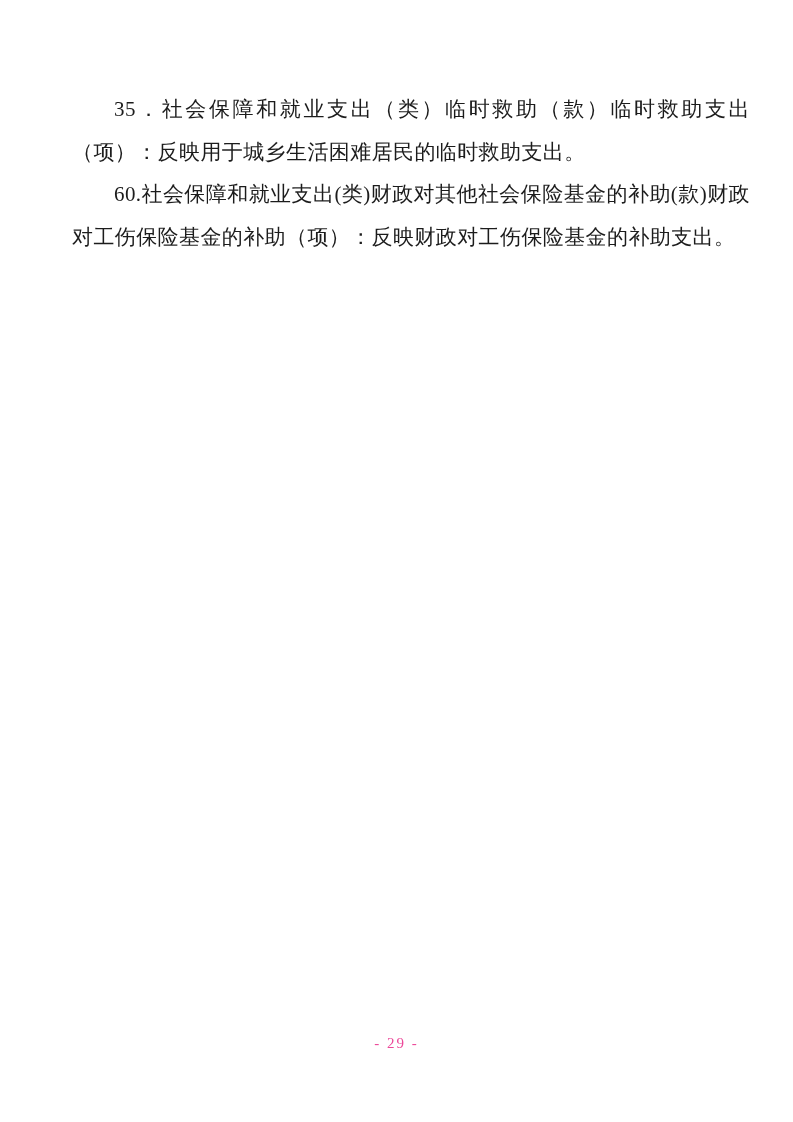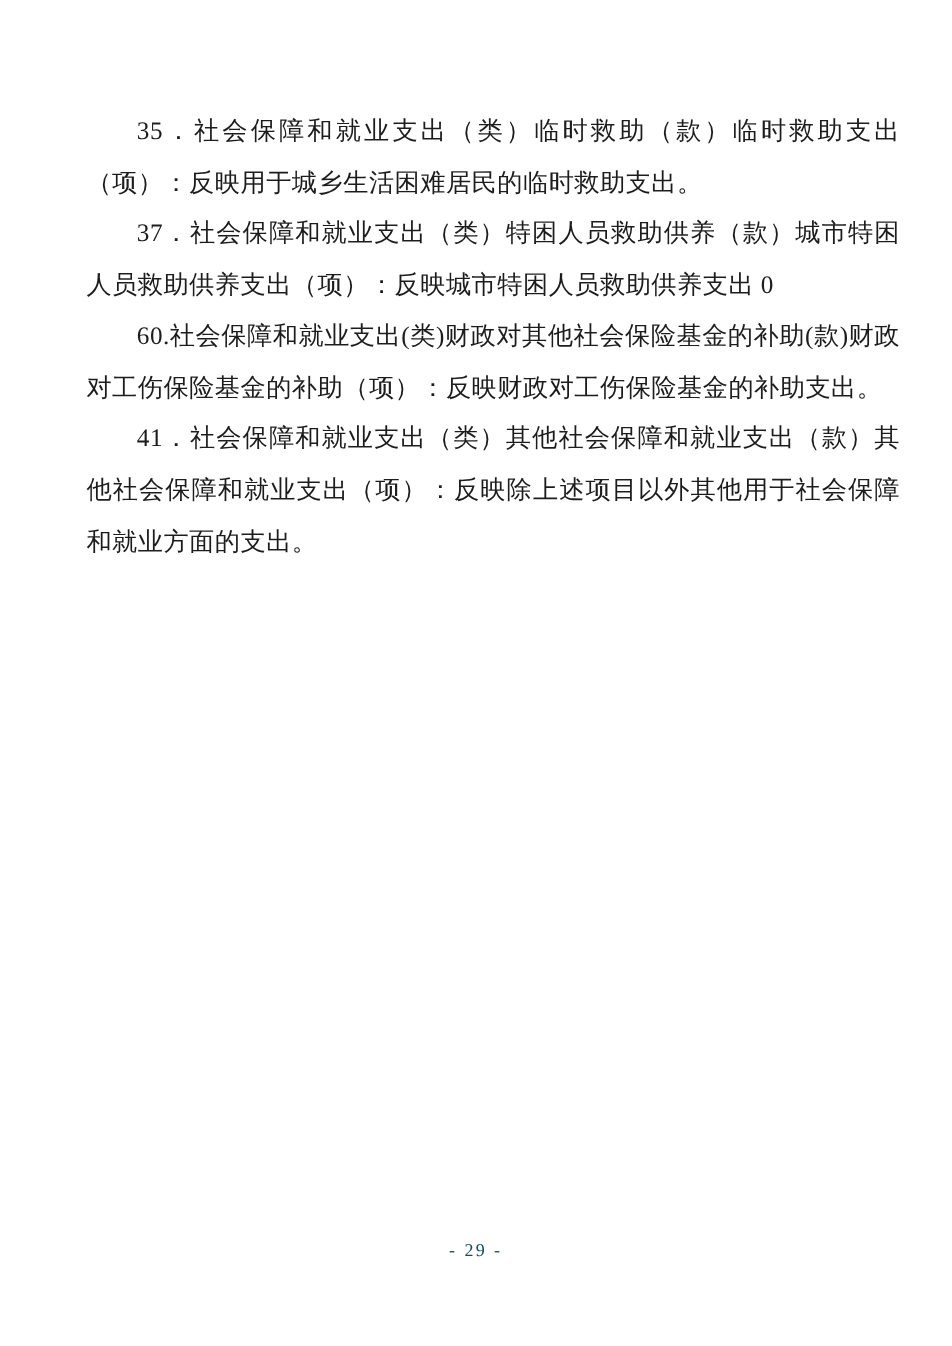--- a/index.html
+++ b/index.html
@@ -36,29 +36,27 @@
     margin: 0;
     padding: 0;
     text-indent: 2em;
   }
   .page-number {
     position: absolute;
     top: 1035px;
     left: 0;
     width: 793px;
     text-align: center;
-    color: #0c4a6e;
+    color: #ec4899;
     font-size: 15px;
     letter-spacing: 2px;
   }
 </style>
 </head>
 <body>
 
 <div class="page">
   <main class="content">
     <p>35．社会保障和就业支出（类）临时救助（款）临时救助支出（项）：反映用于城乡生活困难居民的临时救助支出。</p>
-    <p>37．社会保障和就业支出（类）特困人员救助供养（款）城市特困人员救助供养支出（项）：反映城市特困人员救助供养支出 0</p>
     <p>60.社会保障和就业支出(类)财政对其他社会保险基金的补助(款)财政对工伤保险基金的补助（项）：反映财政对工伤保险基金的补助支出。</p>
-    <p>41．社会保障和就业支出（类）其他社会保障和就业支出（款）其他社会保障和就业支出（项）：反映除上述项目以外其他用于社会保障和就业方面的支出。</p>
   </main>
   <div class="page-number">- 29 -</div>
 </div>
 
 </body></html>

